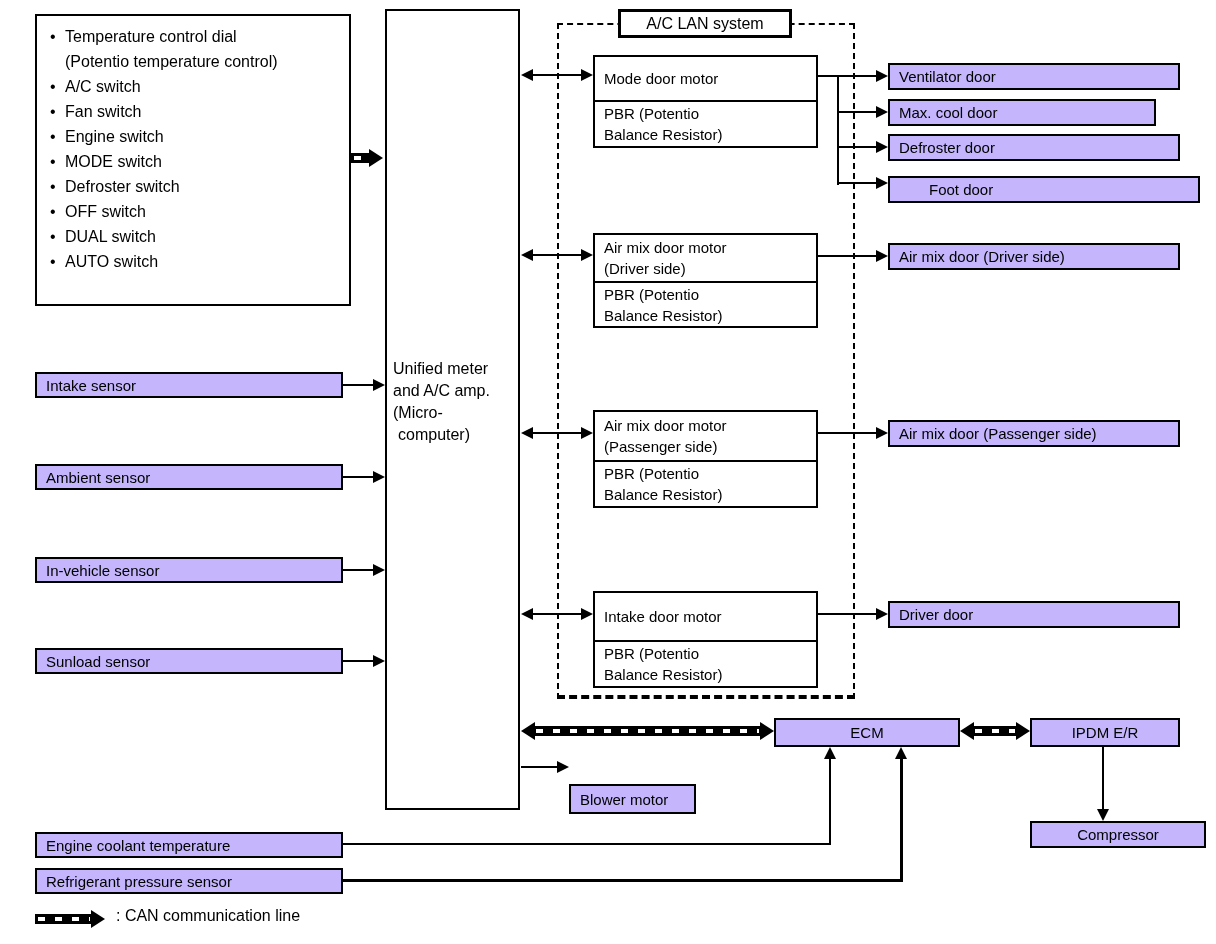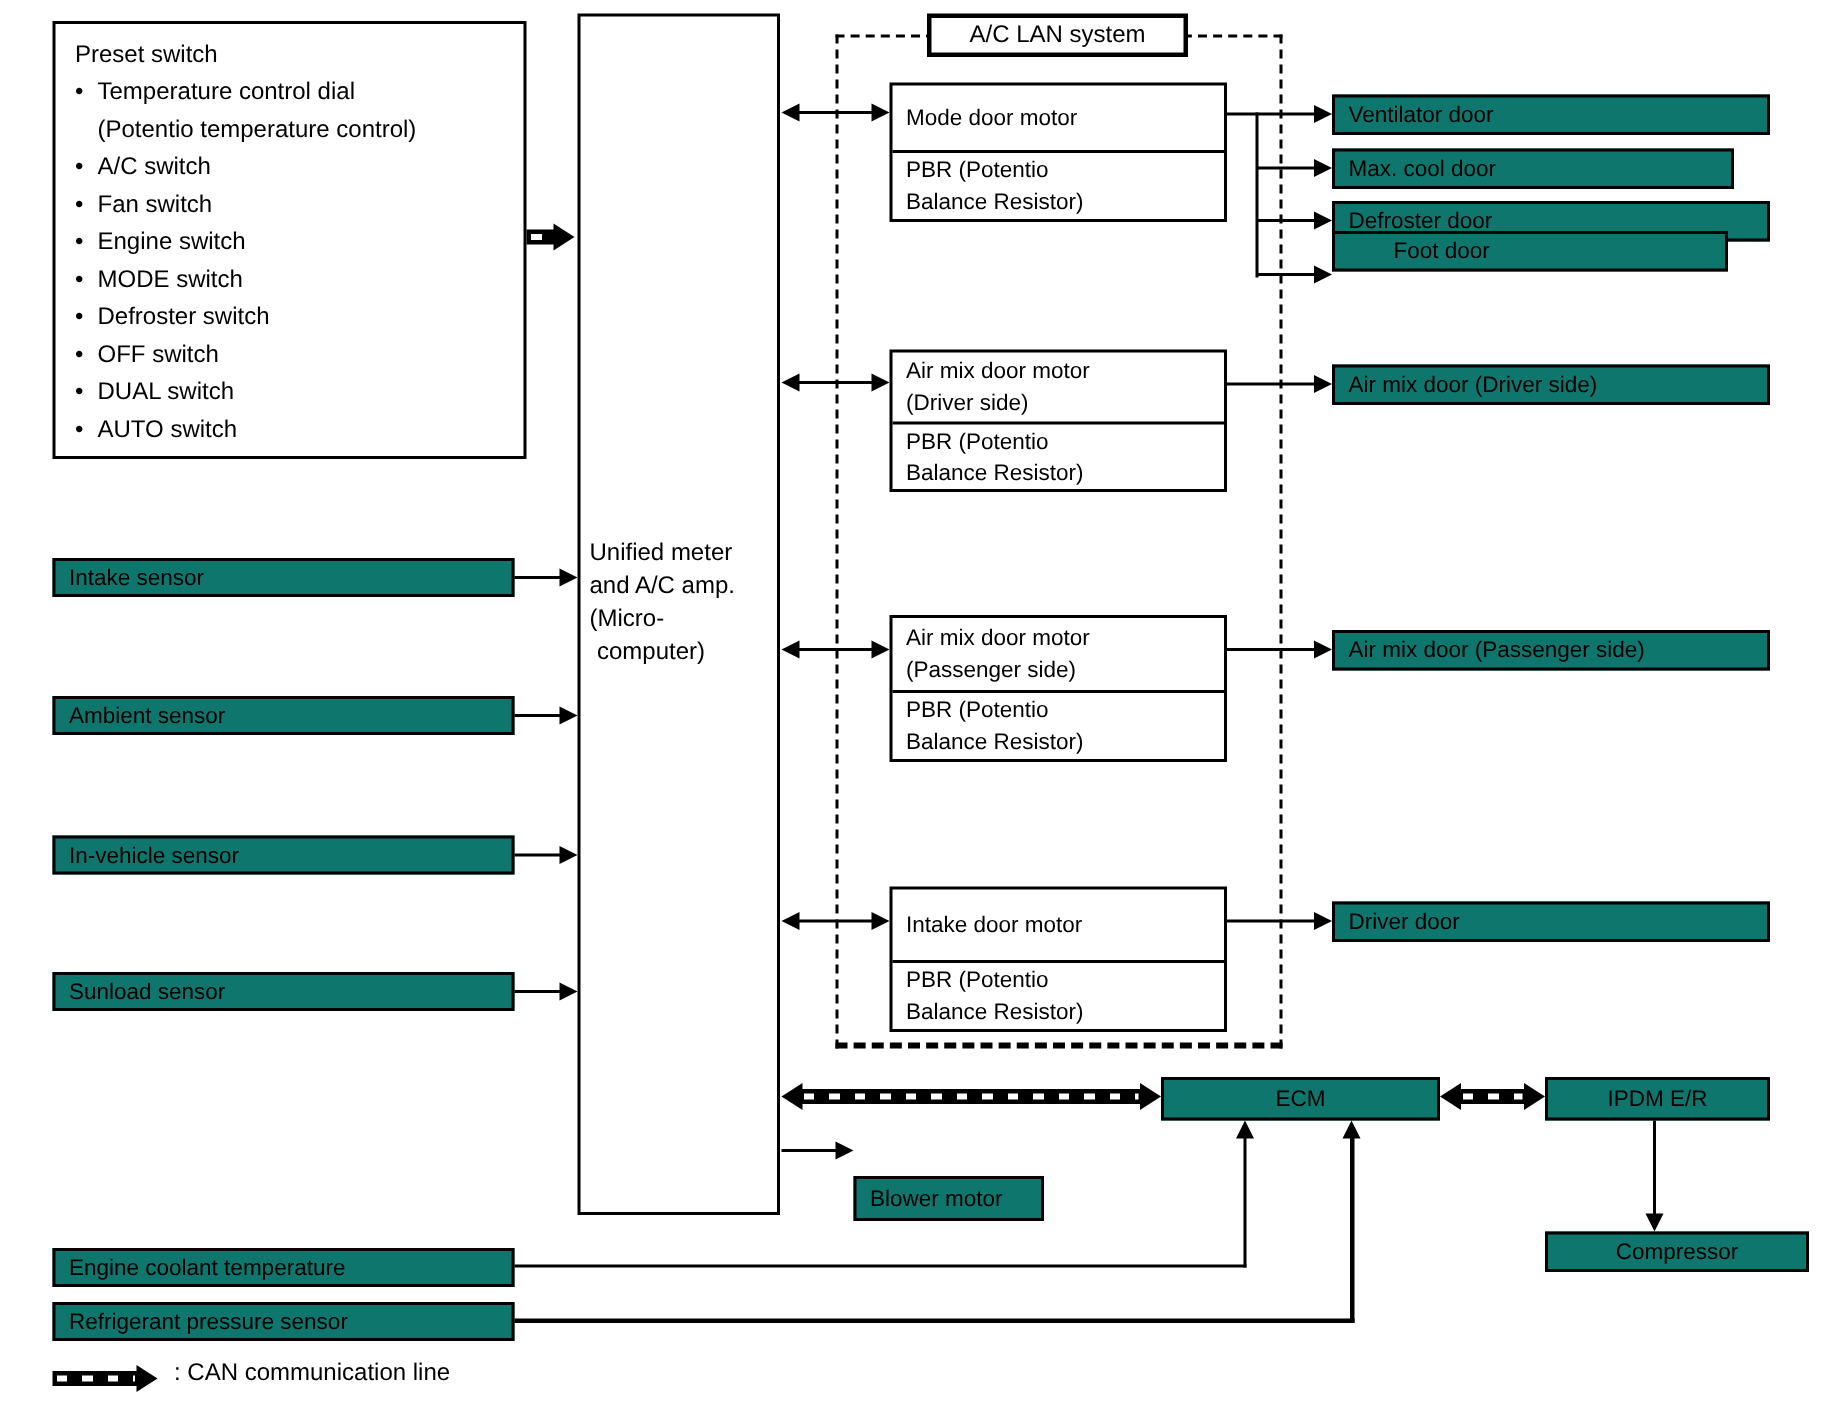--- a/index.html
+++ b/index.html
@@ -1,20 +1,20 @@
 <!DOCTYPE html>
 <html><head>
 <meta charset="utf-8">
 <style>
   html,body{margin:0;padding:0;background:#fff;}
   body{width:1216px;height:944px;position:relative;overflow:hidden;
        font-family:"Liberation Sans","DejaVu Sans",sans-serif;color:#000;}
   .abs{position:absolute;}
   
-  .box{position:absolute;background:#0f766e;border:2px solid #000;box-sizing:border-box;
+  .box{position:absolute;background:#c4b5fd;border:2px solid #000;box-sizing:border-box;
        display:flex;align-items:center;padding-left:9px;font-size:15px;white-space:nowrap;}
   .box.center{justify-content:center;padding-left:0;}
   
   .hline{position:absolute;height:2px;background:#000;}
   .vline{position:absolute;width:2px;background:#000;}
   
   .arr{position:absolute;width:0;height:0;}
   .arr.r{border-top:6px solid transparent;border-bottom:6px solid transparent;border-left:12px solid #000;}
   .arr.l{border-top:6px solid transparent;border-bottom:6px solid transparent;border-right:12px solid #000;}
   .arr.u{border-left:6px solid transparent;border-right:6px solid transparent;border-bottom:12px solid #000;}
@@ -47,23 +47,20 @@
   .preset .cont{padding-left:15px;line-height:25px;}
   .unified-text{position:absolute;left:393px;top:358px;width:125px;font-size:16px;line-height:22px;z-index:2;}
   .unified-text span{display:block;}
   .legend-text{position:absolute;left:116px;top:907px;font-size:16px;}
 </style>
 </head>
 <body>
 
 <div class="preset">
   <div class="row">
-      <span>Preset switch</span>
-    </div>
-  <div class="row">
       <span class="bullet">•</span>
       <span>Temperature control dial</span>
     </div>
   <div class="cont"><span>(Potentio temperature control)</span></div>
   <div class="row">
       <span class="bullet">•</span>
       <span>A/C switch</span>
     </div>
   <div class="row">
       <span class="bullet">•</span>
@@ -197,21 +194,21 @@
 
 <div class="box" style="left:888px;top:63px;width:292px;height:27px;">
     <span>Ventilator door</span>
   </div>
 <div class="box" style="left:888px;top:99px;width:268px;height:27px;">
     <span>Max. cool door</span>
   </div>
 <div class="box" style="left:888px;top:134px;width:292px;height:27px;">
     <span>Defroster door</span>
   </div>
-<div class="box" style="left:888px;top:154px;width:264px;height:27px;padding-left:39px;">
+<div class="box" style="left:888px;top:176px;width:312px;height:27px;padding-left:39px;">
     <span>Foot door</span>
   </div>
 <div class="box" style="left:888px;top:243px;width:292px;height:27px;">
     <span>Air mix door (Driver side)</span>
   </div>
 <div class="box" style="left:888px;top:420px;width:292px;height:27px;">
     <span>Air mix door (Passenger side)</span>
   </div>
 <div class="box" style="left:888px;top:601px;width:292px;height:27px;">
     <span>Driver door</span>

